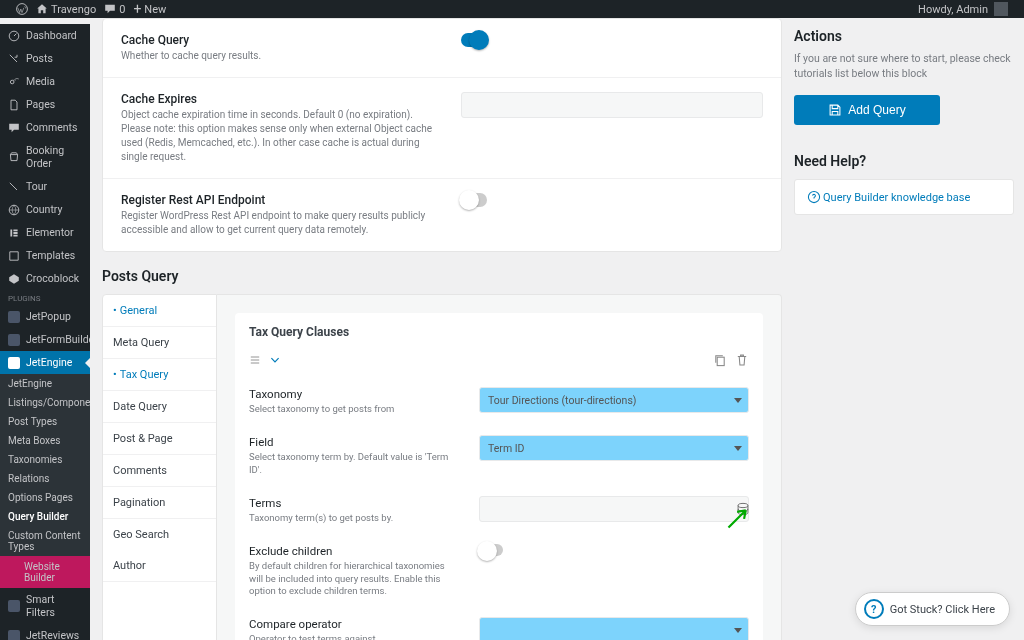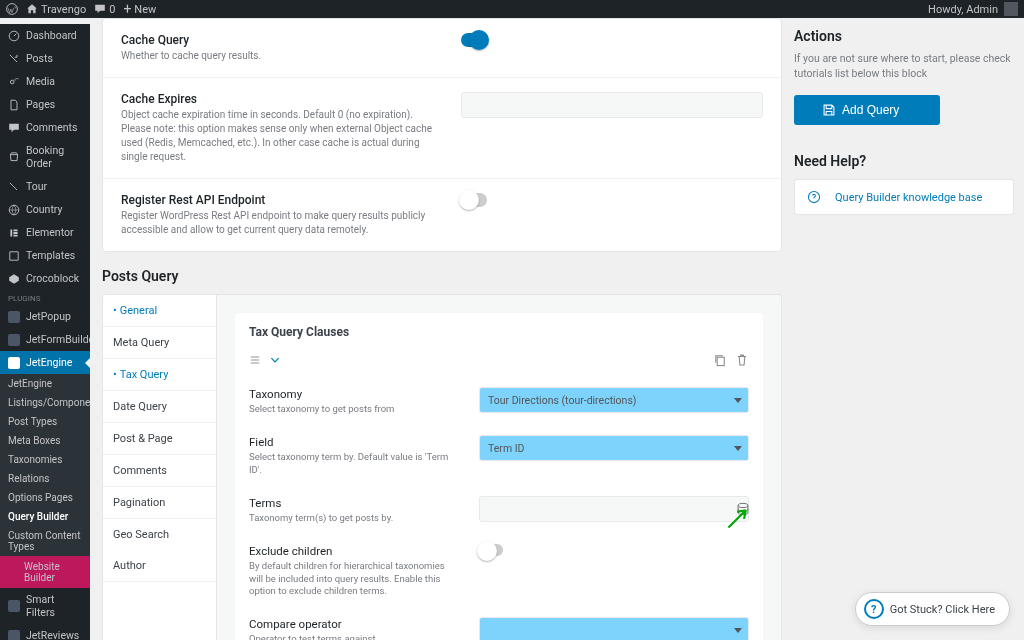--- a/index.html
+++ b/index.html
@@ -1,17 +1,17 @@
 <!DOCTYPE html>
 <html><head>
 <meta charset="utf-8">
 <style>
 *{box-sizing:border-box;margin:0;padding:0}
 body{font-family:-apple-system,BlinkMacSystemFont,"Segoe UI",Roboto,sans-serif;font-size:13px;background:#f0f0f1;color:#3c434a;width:1024px;height:640px;overflow:hidden}
-.topbar{height:18px;background:#1d2327;display:flex;align-items:center;color:#c3c4c7;font-size:11px;padding:0 6px;justify-content:space-between}
+.topbar{height:18px;background:#1d2327;display:flex;align-items:center;color:#c3c4c7;font-size:11px;padding:0 16px;justify-content:space-between}
 .topbar-left{display:flex;align-items:center;gap:8px}
 .topbar-right{display:flex;align-items:center;gap:6px}
 .tb-item{display:flex;align-items:center;gap:3px}
 .tb-ico{width:12px;height:12px;display:inline-block}
 .sidebar{position:absolute;top:24px;left:0;width:90px;bottom:0;background:#1d2327;color:#c3c4c7;font-size:10.5px;overflow:hidden}
 .sb-item{display:flex;align-items:center;gap:6px;padding:5px 8px;cursor:pointer}
 .sb-item.active{background:#0073aa;color:#fff}
 .sb-sub{padding:4px 8px 4px 8px;font-size:10px;background:#2c3338;color:#c3c4c7;cursor:pointer}
 .sb-sub.active{color:#fff;font-weight:500}
 .sb-sect{padding:4px 8px 2px;font-size:8px;color:#787c82;text-transform:uppercase}
@@ -48,21 +48,21 @@
 .fld-r{flex:1}
 .fld-lbl{font-size:11.5px;color:#1d2327;margin-bottom:2px}
 .fld-desc{font-size:9.5px;color:#787c82;line-height:1.3}
 .select{width:100%;height:26px;background:#7dd3fc;border:1px solid #e8e9ea;border-radius:3px;padding:0 22px 0 8px;font-size:10.5px;color:#555;position:relative;display:flex;align-items:center}
 .chev{position:absolute;right:6px;width:0;height:0;border-left:4px solid transparent;border-right:4px solid transparent;border-top:5px solid #555}
 .dbico{position:absolute;right:-2px;width:14px;height:14px}
 .input{width:100%;height:26px;background:#f6f7f7;border:1px solid #e8e9ea;border-radius:3px;padding:0 22px 0 8px;font-size:10.5px;display:flex;align-items:center;position:relative}
 .btn-add{background:#007cba;color:#fff;padding:8px 28px;border-radius:3px;border:0;font-size:12px;display:block;cursor:pointer}
 .aside h3{font-size:14px;font-weight:600;color:#1d2327;margin-bottom:8px}
 .aside-desc{font-size:10.5px;color:#787c82;line-height:1.4;margin-bottom:14px}
-.kb-link{background:#fff;border:1px solid #e5e5e5;border-radius:3px;padding:10px 12px;font-size:11px;display:flex;gap:14px;align-items:center}
+.kb-link{background:#fff;border:1px solid #e5e5e5;border-radius:3px;padding:10px 12px;font-size:11px;display:flex;gap:2px;align-items:center}
 .kb-link a{color:#007cba;text-decoration:none}
 .help-btn{position:fixed;right:14px;bottom:14px;background:#fff;border:1px solid #ccc;border-radius:20px;padding:6px 14px 6px 8px;font-size:11px;display:flex;align-items:center;gap:6px;box-shadow:0 2px 8px rgba(0,0,0,.1)}
 .help-ico{width:20px;height:20px;border:2px solid #007cba;border-radius:50%;display:flex;align-items:center;justify-content:center;color:#007cba;font-weight:bold}
 svg{display:block}
 </style>
 </head>
 <body>
 
 <div class="topbar">
   <div class="topbar-left">
@@ -336,21 +336,21 @@
           </div>
         </div>
 
       </div>
     </div>
   </div>
 
   <div class="aside">
     <h3>Actions</h3>
     <div class="aside-desc">If you are not sure where to start, please check tutorials list below this block</div>
-    <button class="btn-add" style="width:146px;display:flex;align-items:center;gap:6px">
+    <button class="btn-add" style="width:146px;display:flex;align-items:center;justify-content:center;gap:6px">
       <svg width="14" height="14" viewBox="0 0 20 20">
           <path d="M3 3h11l3 3v11H3zM6 3v5h8V3M6 17v-5h8v5" fill="none" stroke="#fff" stroke-width="1.5"></path>
         </svg>
       <span>Add Query</span>
     </button>
     <h3 style="margin-top:28px">Need Help?</h3>
     <div class="kb-link" style="margin-top:10px">
       <svg width="14" height="14" viewBox="0 0 20 20">
           <circle cx="10" cy="10" r="8" fill="none" stroke="#007cba" stroke-width="1.5"></circle>
           <path d="M8 8a2 2 0 113 2l-1 1v1M10 15v0" fill="none" stroke="#007cba" stroke-width="1.5"></path>

